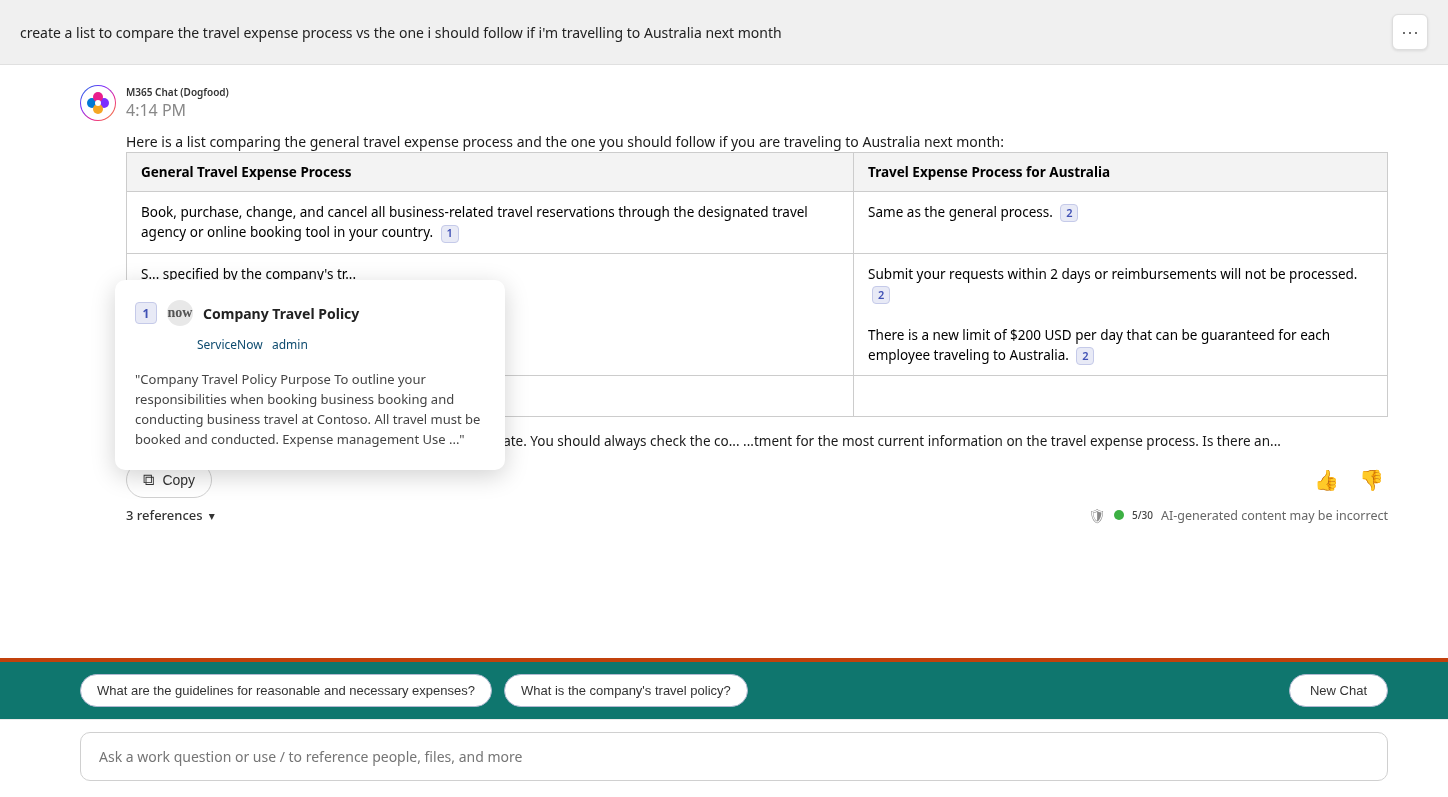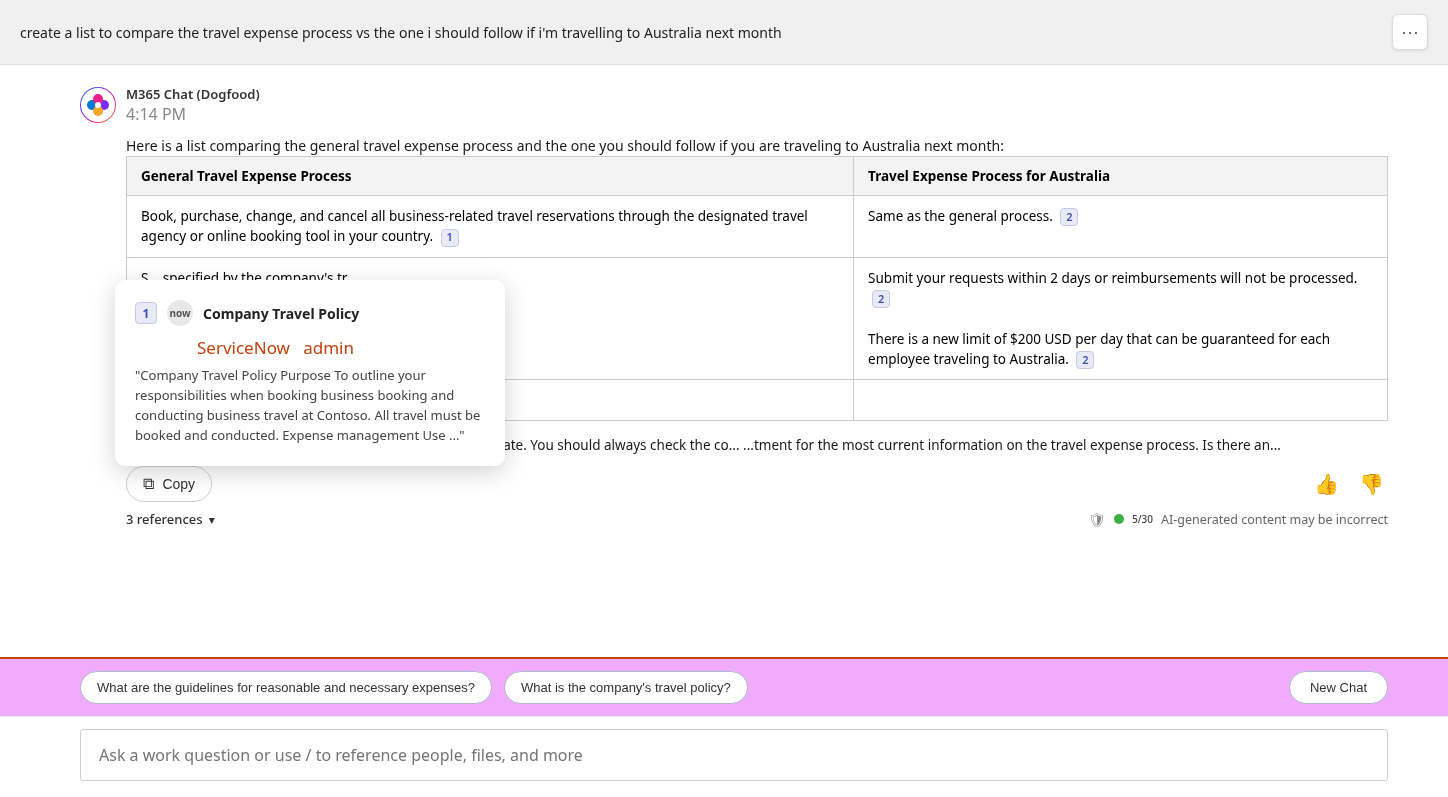--- a/index.html
+++ b/index.html
@@ -97,21 +97,21 @@
       width: 24px;
       height: 24px;
     }
 
     .ai-meta {
       display: flex;
       flex-direction: column;
     }
 
     .ai-name {
-      font-size: 13px;
+      font-size: 10px;
       font-weight: 600;
       color: #333;
     }
 
     .ai-time {
       font-size: 16px;
       color: #888;
     }
 
     .ai-response-text {
@@ -255,22 +255,22 @@
       color: #444;
       font-weight: 500;
     }
 
     
     .suggested-prompts {
       padding: 12px 60px 12px 80px;
       display: flex;
       align-items: center;
       gap: 12px;
-      border-top: 2px solid #c2410c;
-      background: #f0abfc;
+      border-top: 4px solid #c2410c;
+      background: #0f766e;
     }
 
     .suggested-prompt-btn {
       padding: 8px 16px;
       border: 1.5px solid #b0b8d0;
       border-radius: 20px;
       background: #fff;
       cursor: pointer;
       font-size: 13px;
       color: #333;
@@ -293,23 +293,23 @@
     
     .input-bar {
       padding: 12px 60px 16px 80px;
       border-top: 1px solid #ebebeb;
       background: #fff;
     }
 
     .input-field {
       width: 100%;
       border: 1.5px solid #d0d0d0;
-      border-radius: 3px;
+      border-radius: 10px;
       padding: 14px 18px;
-      font-size: 16px;
+      font-size: 14px;
       color: #8b5cf6;
       background: #fff;
       outline: none;
       font-family: 'Segoe UI', system-ui, sans-serif;
     }
 
     
     .tooltip-popup {
       position: absolute;
       top: 280px;
@@ -359,23 +359,23 @@
     }
 
     .tooltip-title {
       font-size: 14px;
       font-weight: 700;
       color: #222;
       text-align: right;
     }
 
     .tooltip-meta {
-      font-size: 17px;
-      color: #c2410c;
-      margin-bottom: 6px;
+      font-size: 12px;
+      color: #0c4a6e;
+      margin-bottom: 16px;
       padding-left: 62px;
     }
 
     .tooltip-excerpt {
       font-size: 13px;
       color: #444;
       line-height: 1.55;
     }
   </style>
 </head>
@@ -497,21 +497,21 @@
   </div>
 
   <div class="input-bar">
     <input class="input-field" type="text" placeholder="Ask a work question or use / to reference people, files, and more" style="">
   </div>
 
   <div class="tooltip-popup">
     <div class="tooltip-header">
       <div class="tooltip-ref-num">1</div>
       <div class="tooltip-source-icon">
-        <span style="font-size:10px;font-weight:700;color:#555;">now</span>
+        <span style="font-size:14px;font-weight:700;color:#555;font-family:Liberation Serif, serif;">now</span>
       </div>
       <span class="tooltip-title">Company Travel Policy</span>
     </div>
     <div class="tooltip-meta">
       <span>ServiceNow</span>
       &nbsp;
       <span>admin</span>
     </div>
     <div class="tooltip-excerpt">"Company Travel Policy Purpose To outline your responsibilities when booking business booking and conducting business travel at Contoso. All travel must be booked and conducted. Expense management Use ..."</div>
   </div>

